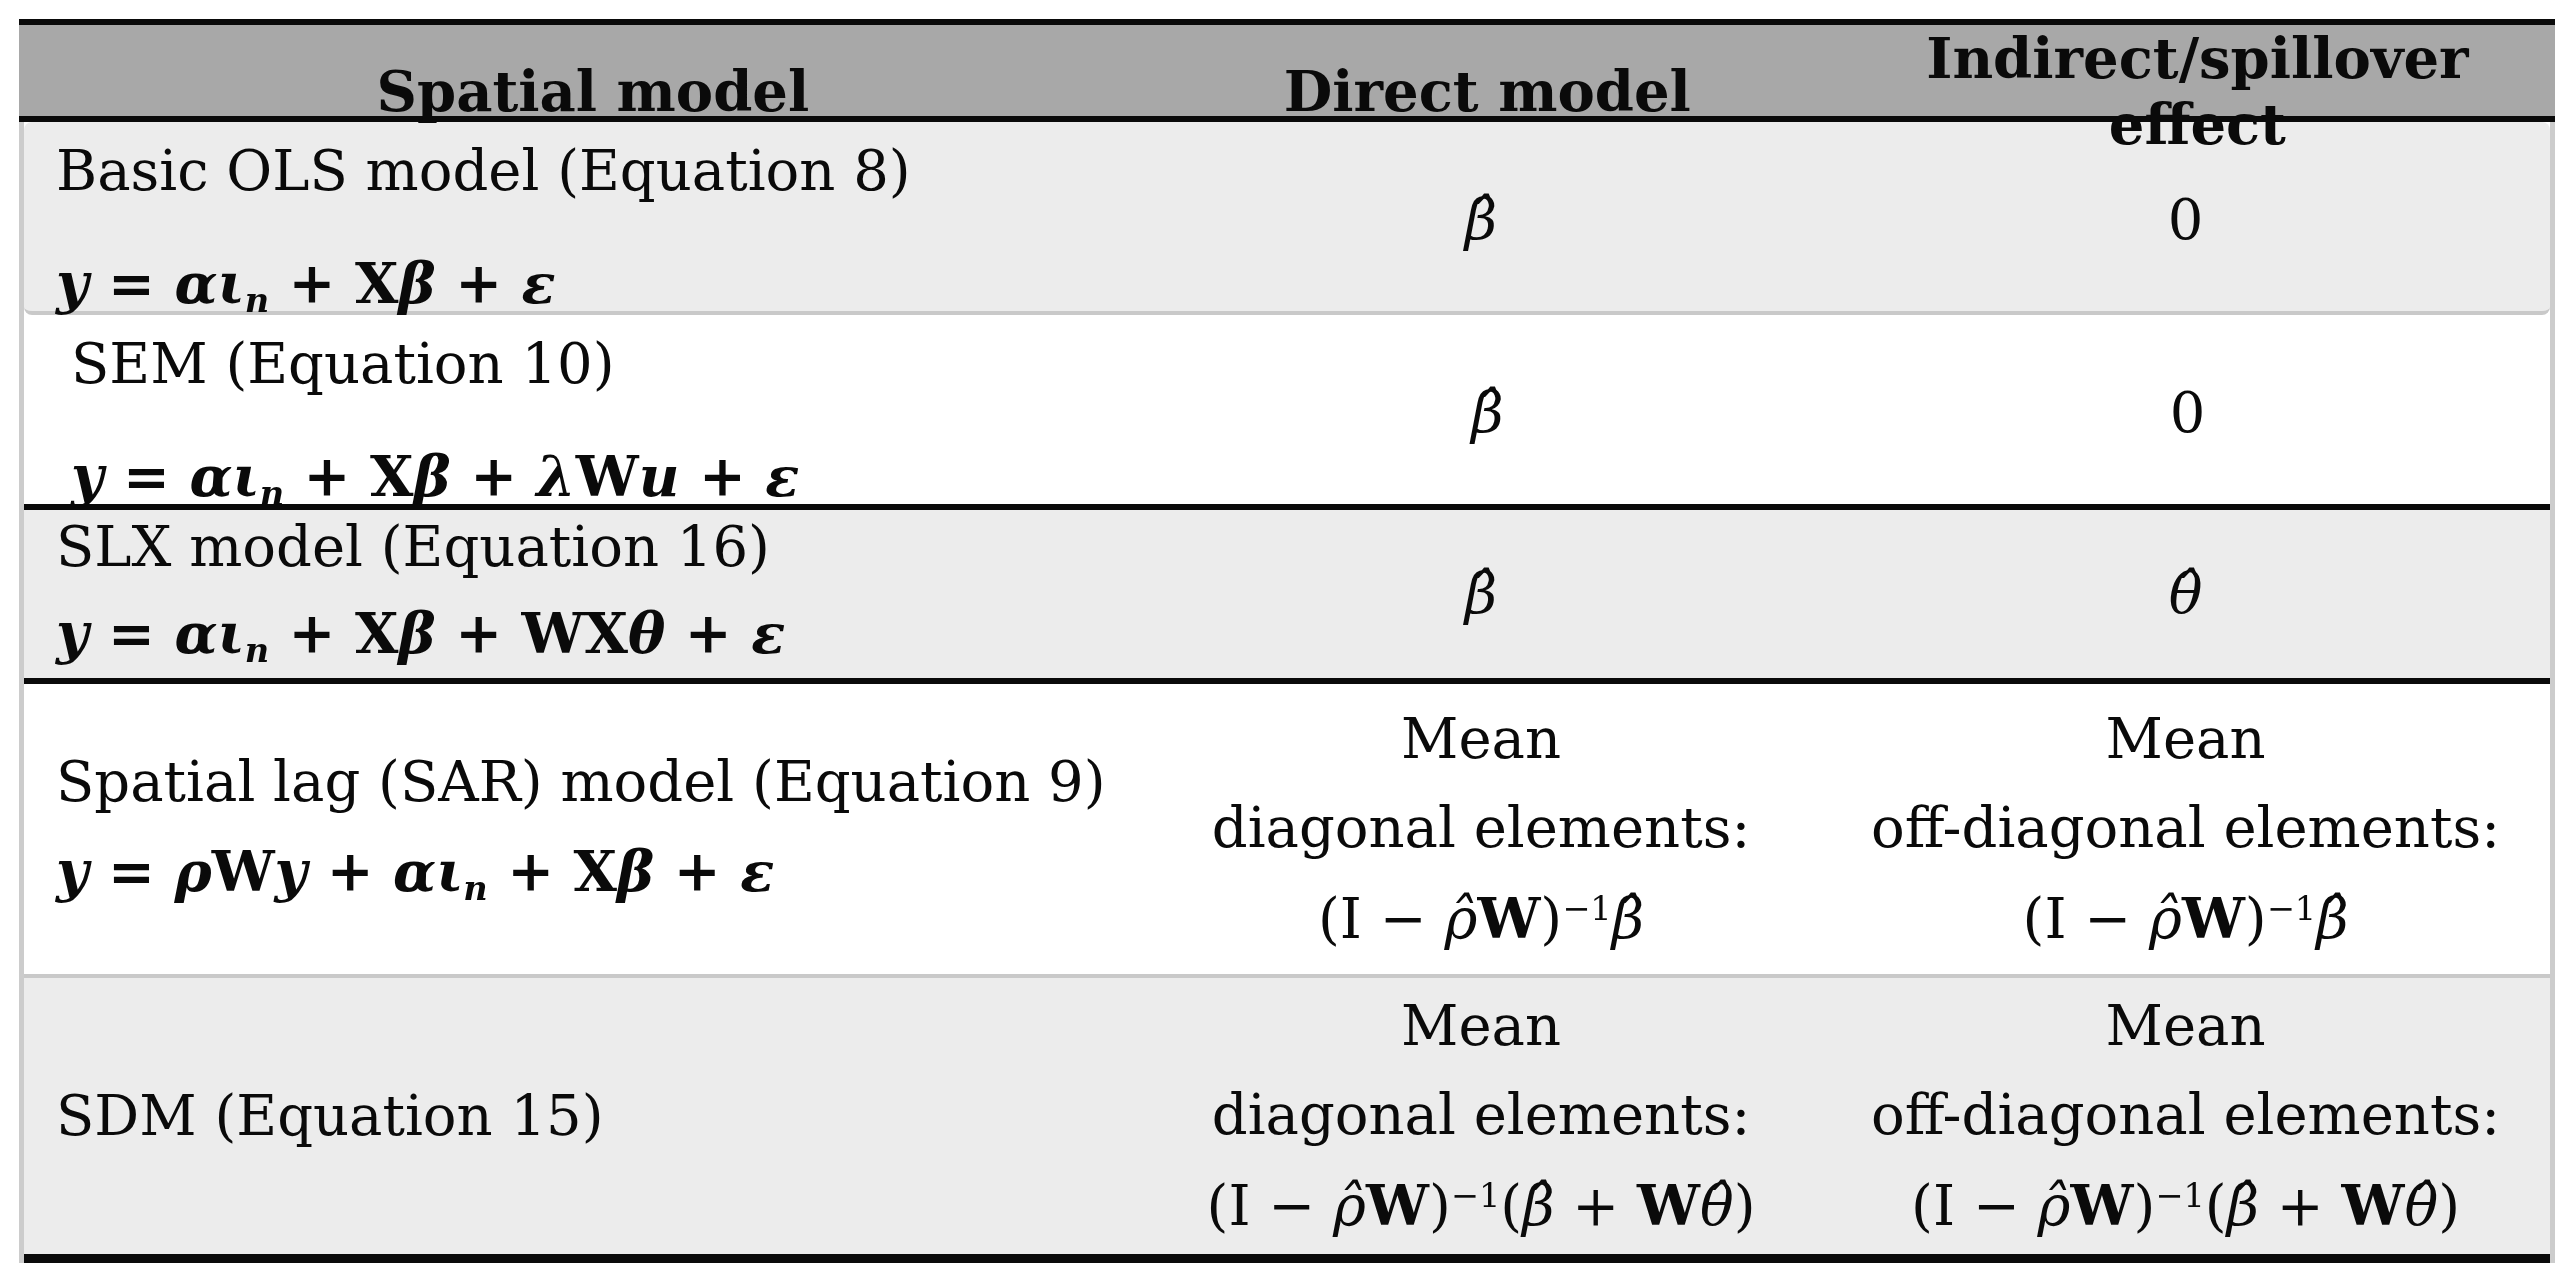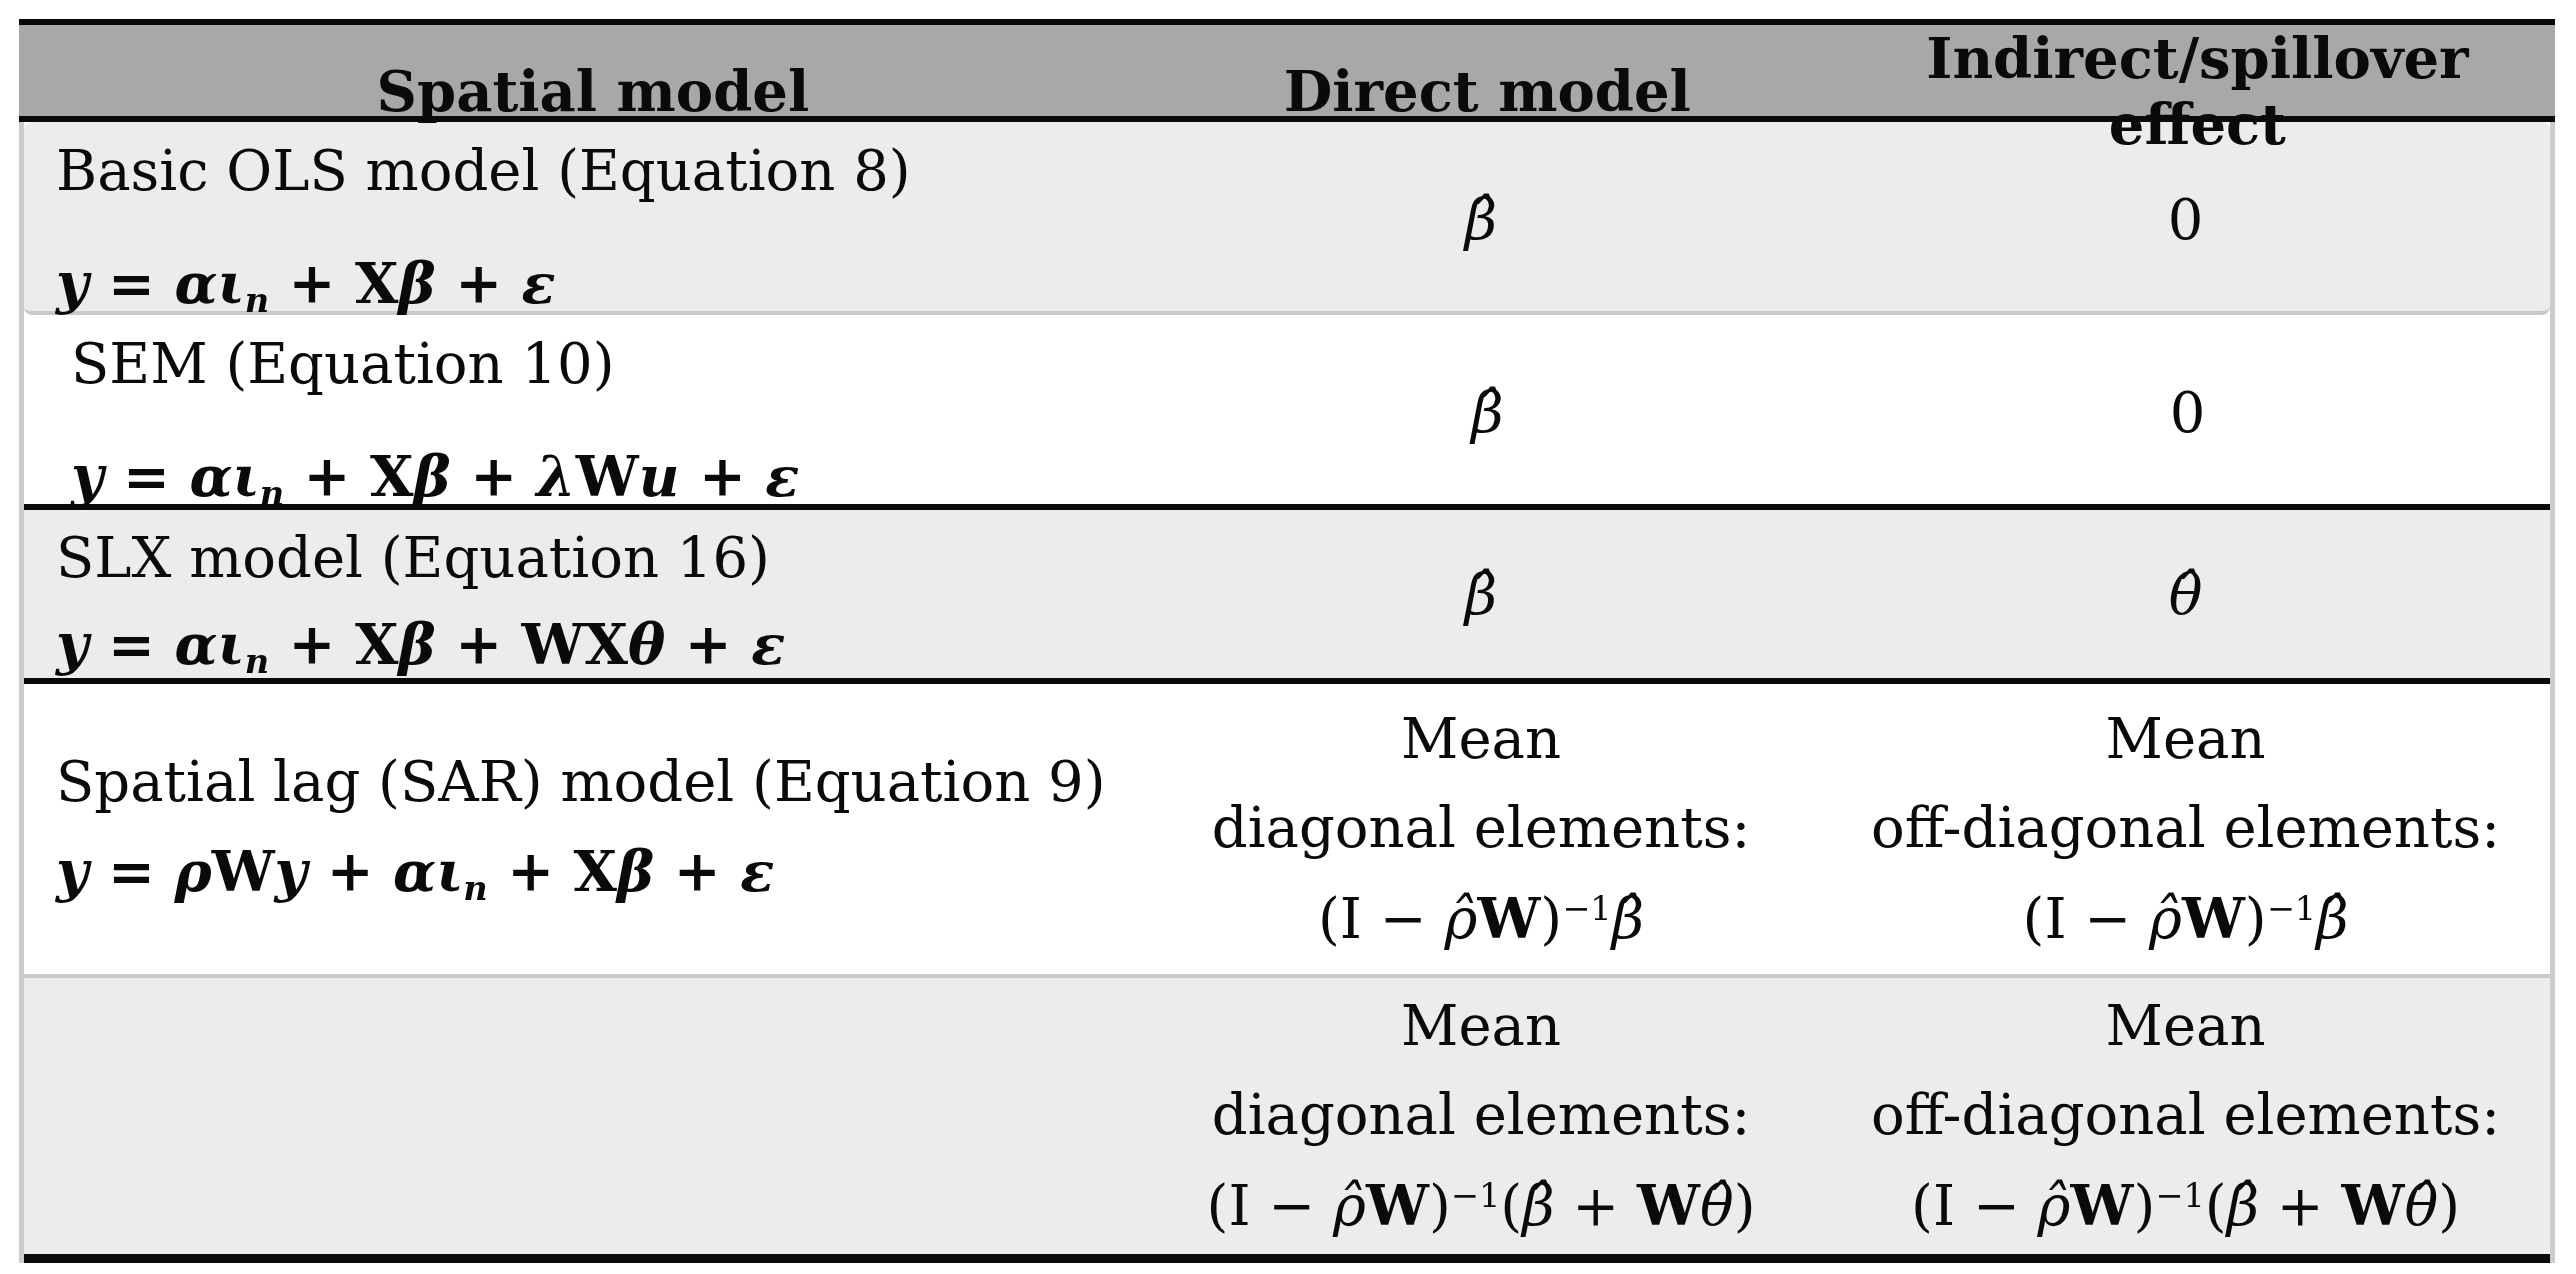--- a/index.html
+++ b/index.html
@@ -52,21 +52,21 @@
   .h3 { height: 168px; }
   .h4 { height: 290px; }
   .h5 { height: 276px; }
   
   .model-cell {
     display: flex;
     flex-direction: column;
     justify-content: flex-start;
     padding: 18px 0 0 32px;
   }
-  .row.tight .model-cell { padding-top: 17px; }
+  .row.tight .model-cell { padding-top: 6px; }
   .row.tall .model-cell { justify-content: center; padding-top: 0; }
   .m-name {
     font-weight: normal;
     line-height: 1.1;
     white-space: nowrap;
   }
   .m-eq {
     margin-top: 51px;
     font-weight: bold;
     line-height: 1.1;
@@ -158,20 +158,21 @@
         </div>
       <div class="fx-cell">
           <div class="fx-line"><span class="t-r">Mean</span></div>
           <div class="fx-line"><span class="t-r">off-diagonal elements:</span></div>
           <div class="fx-line"><span class="t-r">(I − </span><span class="t-v">ρ̂</span><span class="t-m">W</span><span class="t-r">)</span><span class="t-sup">−1</span><span class="t-v">β̂</span></div>
         </div>
     </div>
 
     <div class="row shade tall h5 sep-bottom">
       <div class="model-cell">
+        <div class="m-name">SDM (Equation 15)</div>
       </div>
       <div class="fx-cell">
           <div class="fx-line"><span class="t-r">Mean</span></div>
           <div class="fx-line"><span class="t-r">diagonal elements:</span></div>
           <div class="fx-line"><span class="t-r">(I − </span><span class="t-v">ρ̂</span><span class="t-m">W</span><span class="t-r">)</span><span class="t-sup">−1</span><span class="t-r">(</span><span class="t-v">β̂</span><span class="t-r"> + </span><span class="t-m">W</span><span class="t-v">θ̂</span><span class="t-r">)</span></div>
         </div>
       <div class="fx-cell">
           <div class="fx-line"><span class="t-r">Mean</span></div>
           <div class="fx-line"><span class="t-r">off-diagonal elements:</span></div>
           <div class="fx-line"><span class="t-r">(I − </span><span class="t-v">ρ̂</span><span class="t-m">W</span><span class="t-r">)</span><span class="t-sup">−1</span><span class="t-r">(</span><span class="t-v">β̂</span><span class="t-r"> + </span><span class="t-m">W</span><span class="t-v">θ̂</span><span class="t-r">)</span></div>

